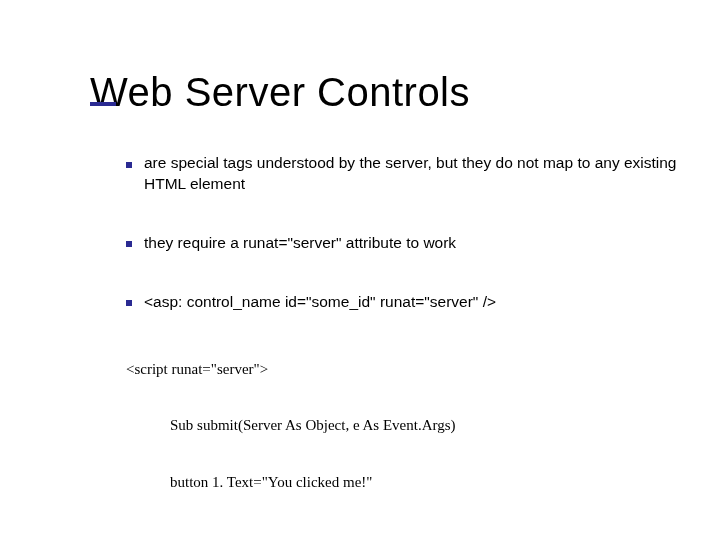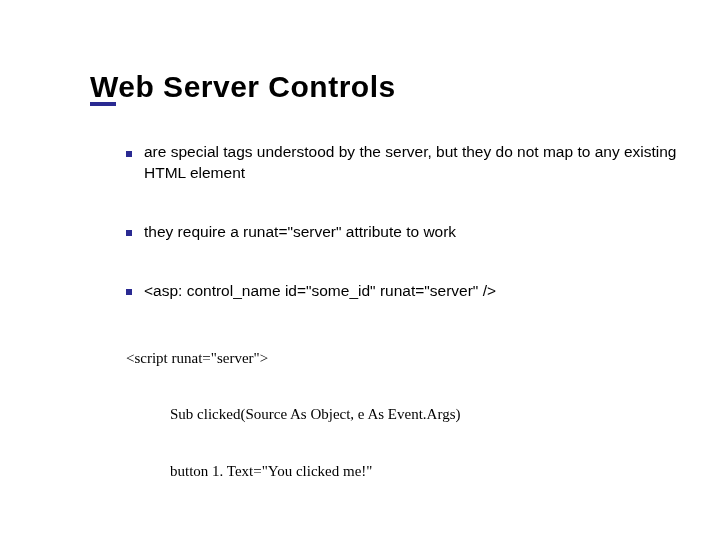--- a/index.html
+++ b/index.html
@@ -1,19 +1,19 @@
 <!DOCTYPE html>
 <html><head>
 <meta charset="utf-8">
 <style>
   * { margin: 0; padding: 0; box-sizing: border-box; }
   html, body { width: 720px; height: 540px; background: #fff; font-family: Verdana, Geneva, sans-serif; color: #000; }
   .slide { width: 720px; height: 540px; background: #fff; position: relative; padding: 70px 30px 30px 90px; }
   .accent-bar { position: absolute; left: 90px; top: 102px; width: 26px; height: 4px; background: #2a2a92; }
-  .title { font-size: 30px; font-weight: 700; letter-spacing: 0.5px; margin-bottom: 28px; }
+  .title { font-size: 40px; font-weight: 400; letter-spacing: 0.5px; margin-bottom: 28px; }
   .bullets { list-style: none; margin-left: 36px; margin-bottom: 10px; }
   .bullets li { position: relative; font-size: 15.5px; line-height: 1.35; margin-bottom: 2px; padding-left: 18px; margin-top: 38px; }
   .bullets li .sq { position: absolute; left: 0; top: 0.55em; width: 6px; height: 6px; background: #2a2a92; }
   .code { margin-left: 36px; font-family: "Times New Roman", Times, serif; font-size: 15px; line-height: 1.25; white-space: pre; }
   .indent1 { margin-left: 44px; }
 </style>
 </head>
 <body>
 
 <div class="slide">
@@ -21,21 +21,21 @@
   <h1 class="title">Web Server Controls</h1>
 
   <ul class="bullets">
     <li><span class="sq"></span><span>are special tags understood by the server, but they do not map to any existing HTML element</span></li>
     <li><span class="sq"></span><span>they require a runat="server" attribute to work</span></li>
     <li><span class="sq"></span><span>&lt;asp: control_name id="some_id" runat="server" /&gt;</span></li>
   </ul>
 
   <div class="code">
     <div>&lt;script runat="server"&gt;</div>
-    <div class="indent1">Sub clicked(Source As Object, e As Event.Args)</div>
+    <div class="indent1">Sub submit(Server As Object, e As Event.Args)</div>
     <div class="indent1">button 1. Text="You clicked me!"</div>
     
     
     
     
     
     
     
     
   </div>

